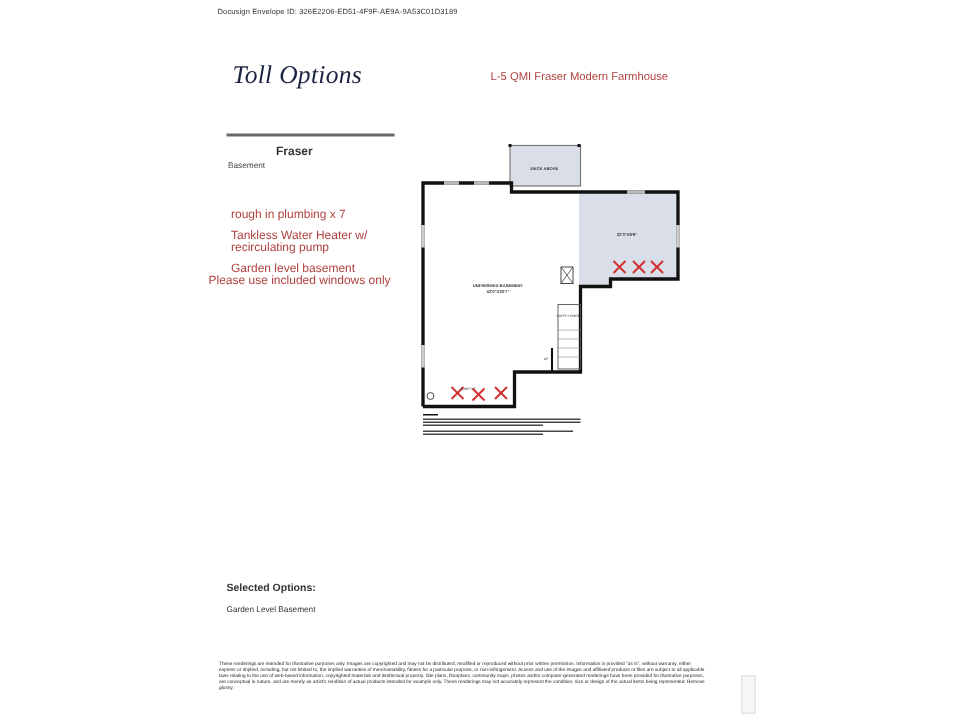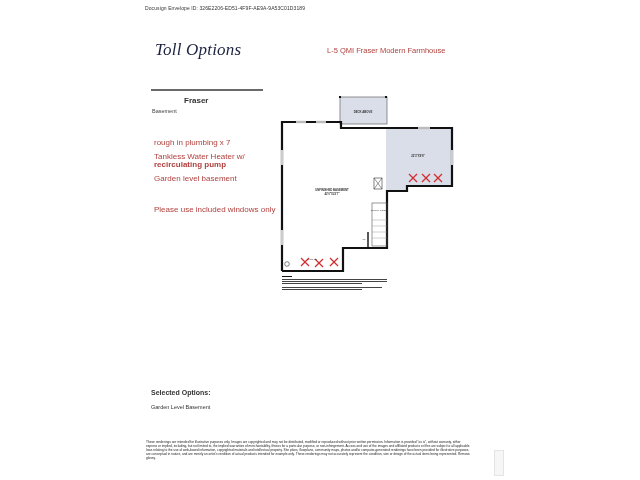--- a/index.html
+++ b/index.html
@@ -24,23 +24,23 @@
 <div class="abs envelope">Docusign Envelope ID: 326E2206-ED51-4F9F-AE9A-9A53C01D3189</div>
 <div class="abs logo">Toll Options</div>
 <div class="abs plan-title">L-5 QMI Fraser Modern Farmhouse</div>
 
 <div class="abs rule"></div>
 <div class="abs model">Fraser</div>
 <div class="abs level">Basement</div>
 
 <div class="abs note" style="left:154px;top:139px;">rough in plumbing x 7</div>
 <div class="abs note" style="left:154px;top:153px;">Tankless Water Heater w/</div>
-<div class="abs note" style="left:154px;top:161px;font-weight:bold;">recirculating pump</div>
+<div class="abs note" style="left:154px;top:161px;">recirculating pump</div>
 <div class="abs note" style="left:154px;top:175px;">Garden level basement</div>
-<div class="abs note" style="left:154px;top:183px;margin-top:23px;">Please use included windows only</div>
+<div class="abs note" style="left:139px;top:183px;">Please use included windows only</div>
 
 <svg class="abs plan" width="640" height="480">
 
   <rect x="340" y="97" width="47" height="27" fill="#d9dee8" stroke="#777" stroke-width="0.8"></rect>
   <rect x="339" y="96" width="2" height="2" fill="#111"></rect>
   <rect x="385" y="96" width="2" height="2" fill="#111"></rect>
 
   <polygon points="386,128 452,128 452,186 407,186 407,191 386,191" fill="#d9dee8"></polygon>
 
   <polyline points="282,271 282,122 341,122 341,128 452,128 452,186 407,186 407,191 387,191 387,248 343,248 343,271 282,271" fill="none" stroke="#111" stroke-width="2.2"></polyline>

